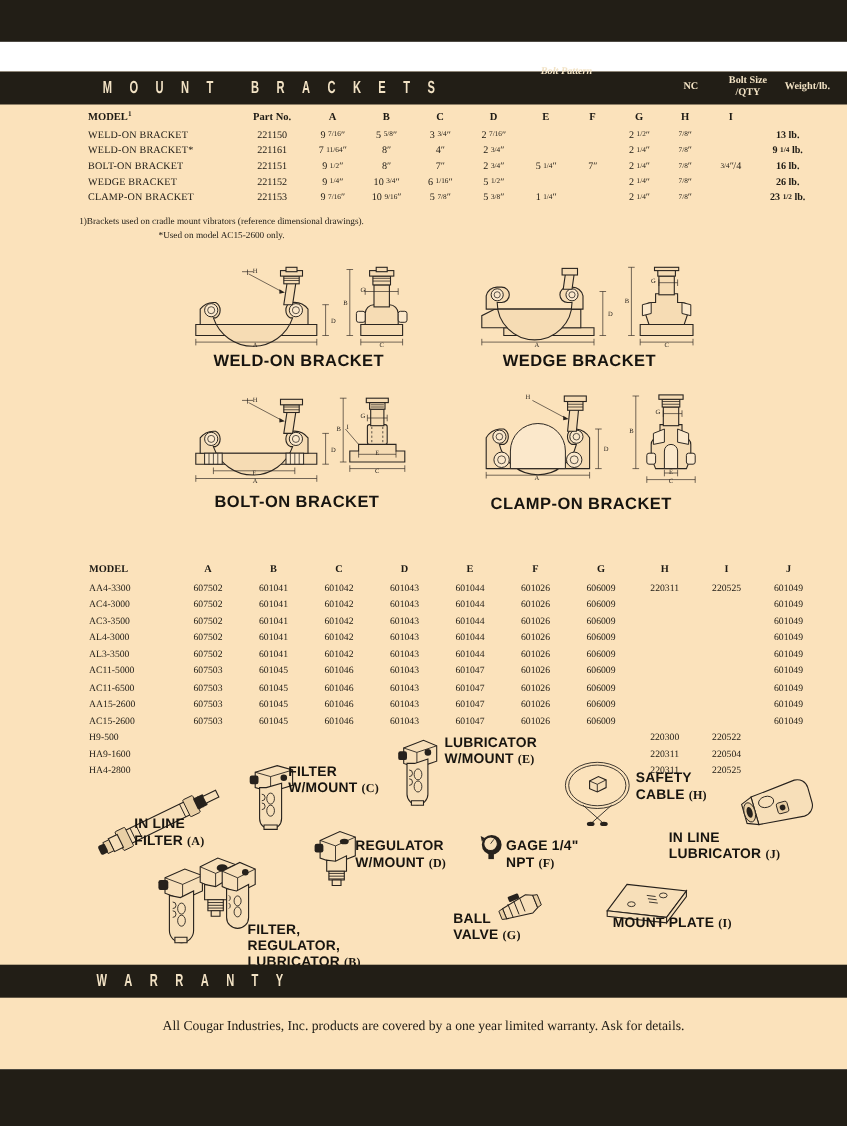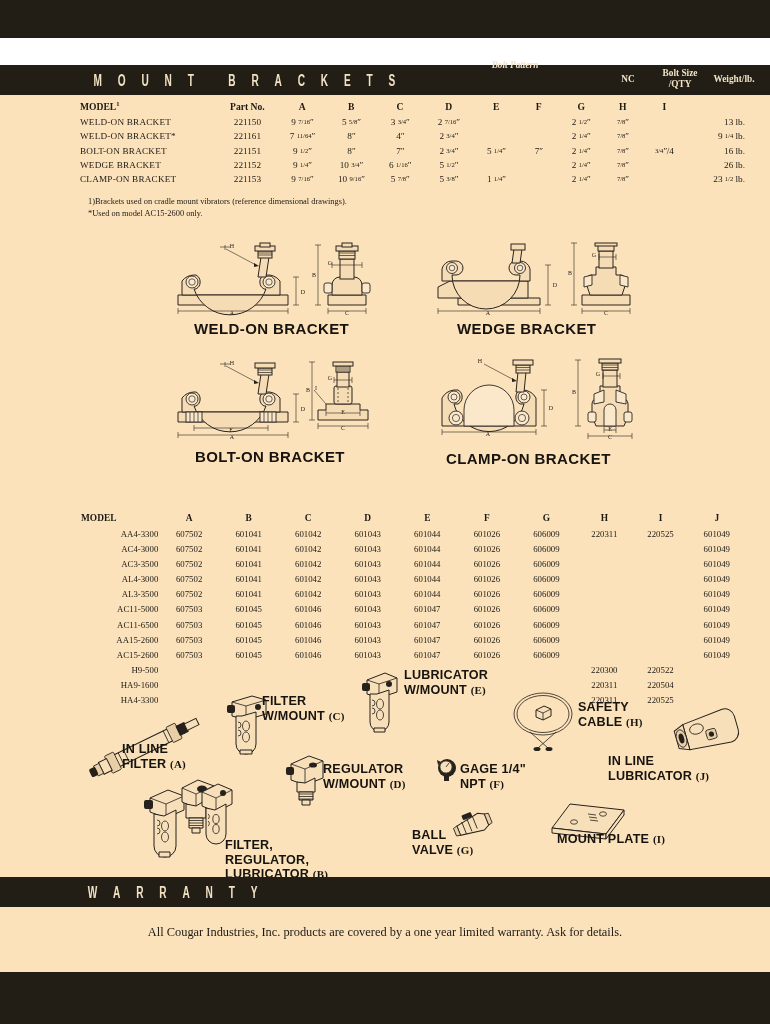--- a/index.html
+++ b/index.html
@@ -23,36 +23,36 @@
   .secbar .label span{display:inline-block;transform:scaleY(1.45) scaleX(0.92);transform-origin:center;}
 
   
   table{border-collapse:collapse;}
   .mt{position:absolute;left:80px;top:100px;width:665px;font-size:9.2px;color:#1d1a14;}
   .mt td,.mt th{padding:0;}
   .mt .hrow th{font-weight:700;font-size:9.6px;padding-bottom:5px;text-align:center;}
   .mt .hrow th.l{text-align:left;}
   .mt tbody td{height:14.3px;vertical-align:top;text-align:center;white-space:nowrap;}
   .mt tbody td.l{text-align:left;letter-spacing:.2px;}
-  .mt tbody td.r{text-align:right;}
+  .mt tbody td.r{text-align:center;font-weight:bold;}
 
   .hdrover{position:absolute;font-family:"Liberation Serif",serif;font-size:9.3px;font-weight:700;color:#f2e2c4;text-align:center;}
 
   sup.fn{font-size:6.5px;vertical-align:super;}
   .frac{font-size:6.6px;vertical-align:0.18em;letter-spacing:0;}
   .inch{letter-spacing:-0.5px;}
 
-  .notes{position:absolute;left:88px;top:196px;font-size:8.4px;line-height:12px;color:#1d1a14;}
+  .notes{position:absolute;left:72px;top:196px;font-size:8.4px;line-height:12px;color:#1d1a14;text-align:center;}
 
   
   .at{position:absolute;left:80px;top:512px;width:665px;font-size:8.8px;color:#1d1a14;}
   .at th{font-weight:700;font-size:9.4px;padding-bottom:5px;text-align:center;}
   .at th.l{text-align:left;}
   .at td{height:13.1px;text-align:center;vertical-align:top;}
-  .at td.l{text-align:right;}
+  .at td.l{text-align:left;}
 
   
   .warr{position:absolute;left:0;top:925px;width:770px;text-align:center;font-size:12.4px;color:#1d1a14;}
 
   
   .dwg{position:absolute;}
   .dwgcap{position:absolute;font-family:"Liberation Sans",sans-serif;font-weight:700;font-size:15px;letter-spacing:.4px;color:#17140f;white-space:nowrap;}
   svg{display:block;overflow:visible;}
   .ln2{fill:none;stroke:#2a2520;stroke-width:.7;}
   .fillb{fill:#f6dcb4;stroke:#2a2520;stroke-width:1;}
@@ -544,21 +544,21 @@
           <td></td>
           <td></td>
           <td></td>
           <td></td>
           <td></td>
           <td>220311</td>
           <td>220504</td>
           <td></td>
         </tr>
         <tr>
-          <td class="l">HA4-3300</td>
+          <td class="l">HA4-2800</td>
           <td></td>
           <td></td>
           <td></td>
           <td></td>
           <td></td>
           <td></td>
           <td></td>
           <td>220311</td>
           <td>220525</td>
           <td></td>

